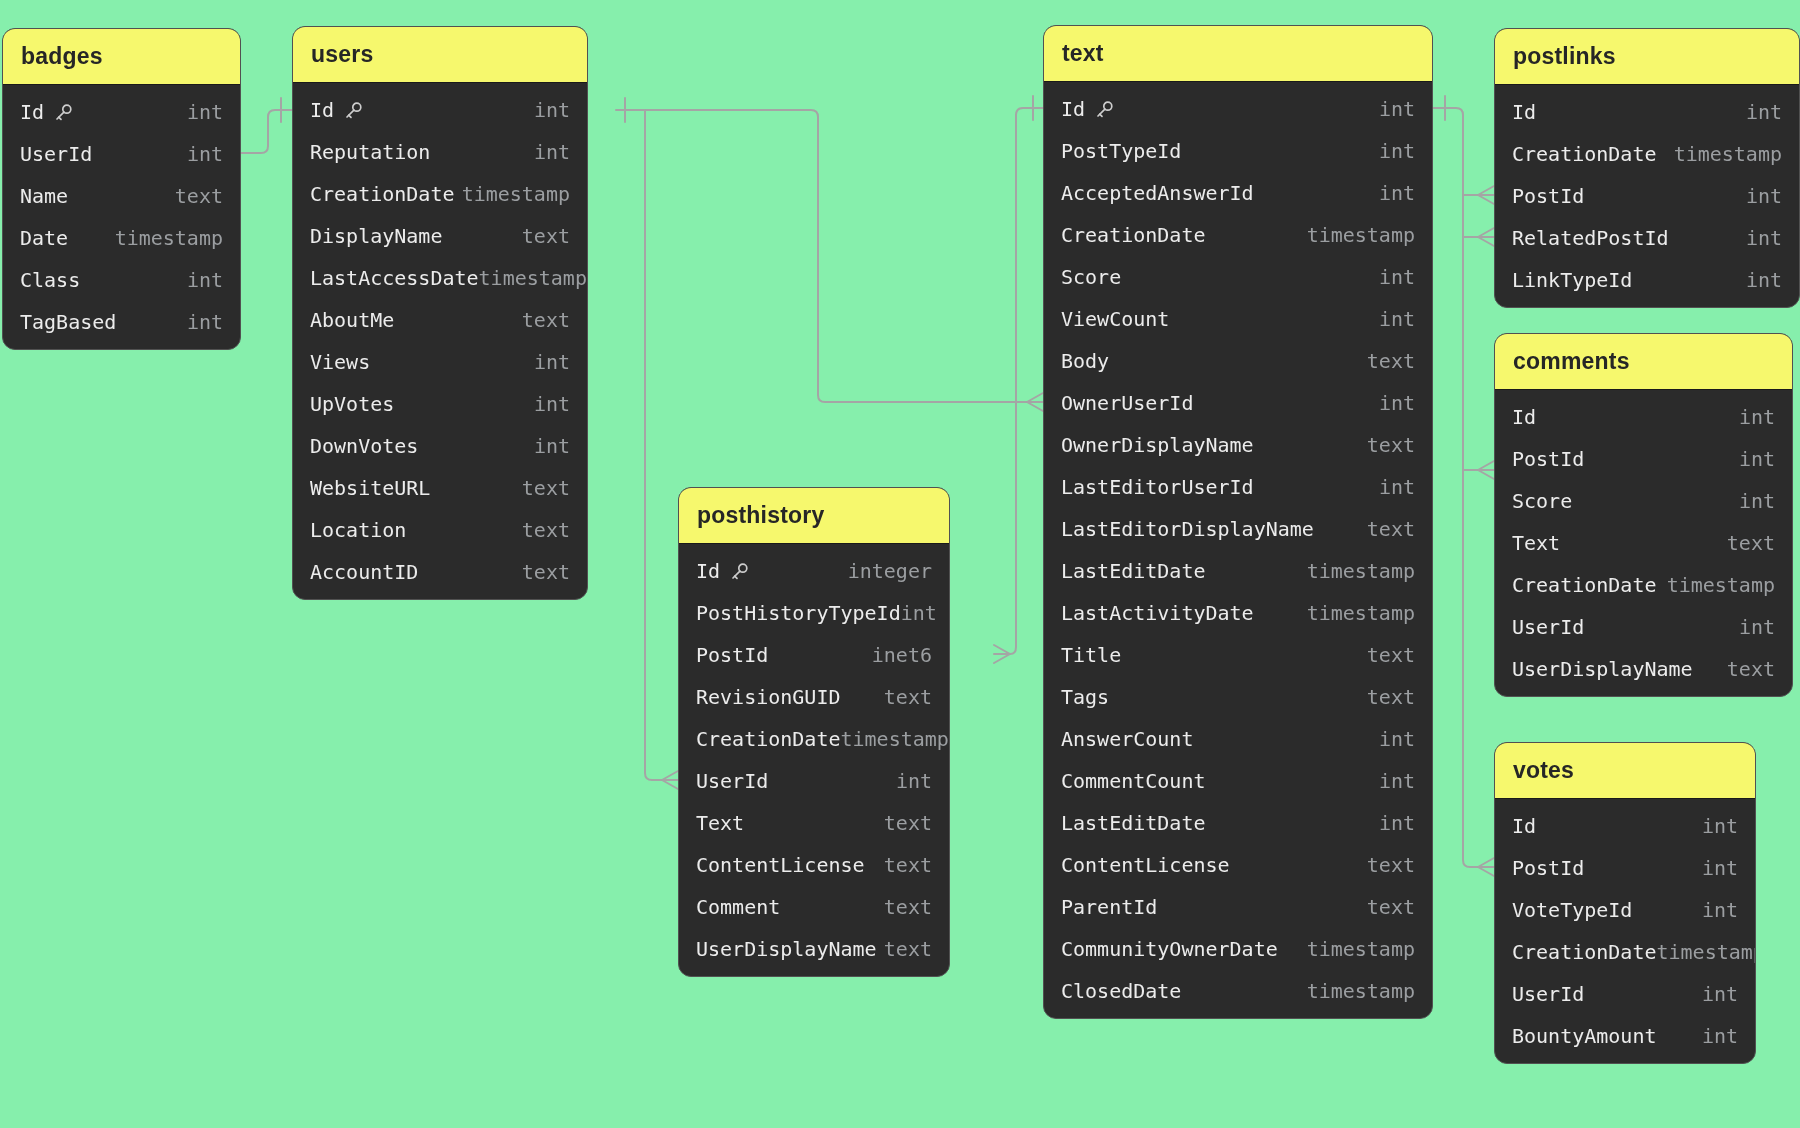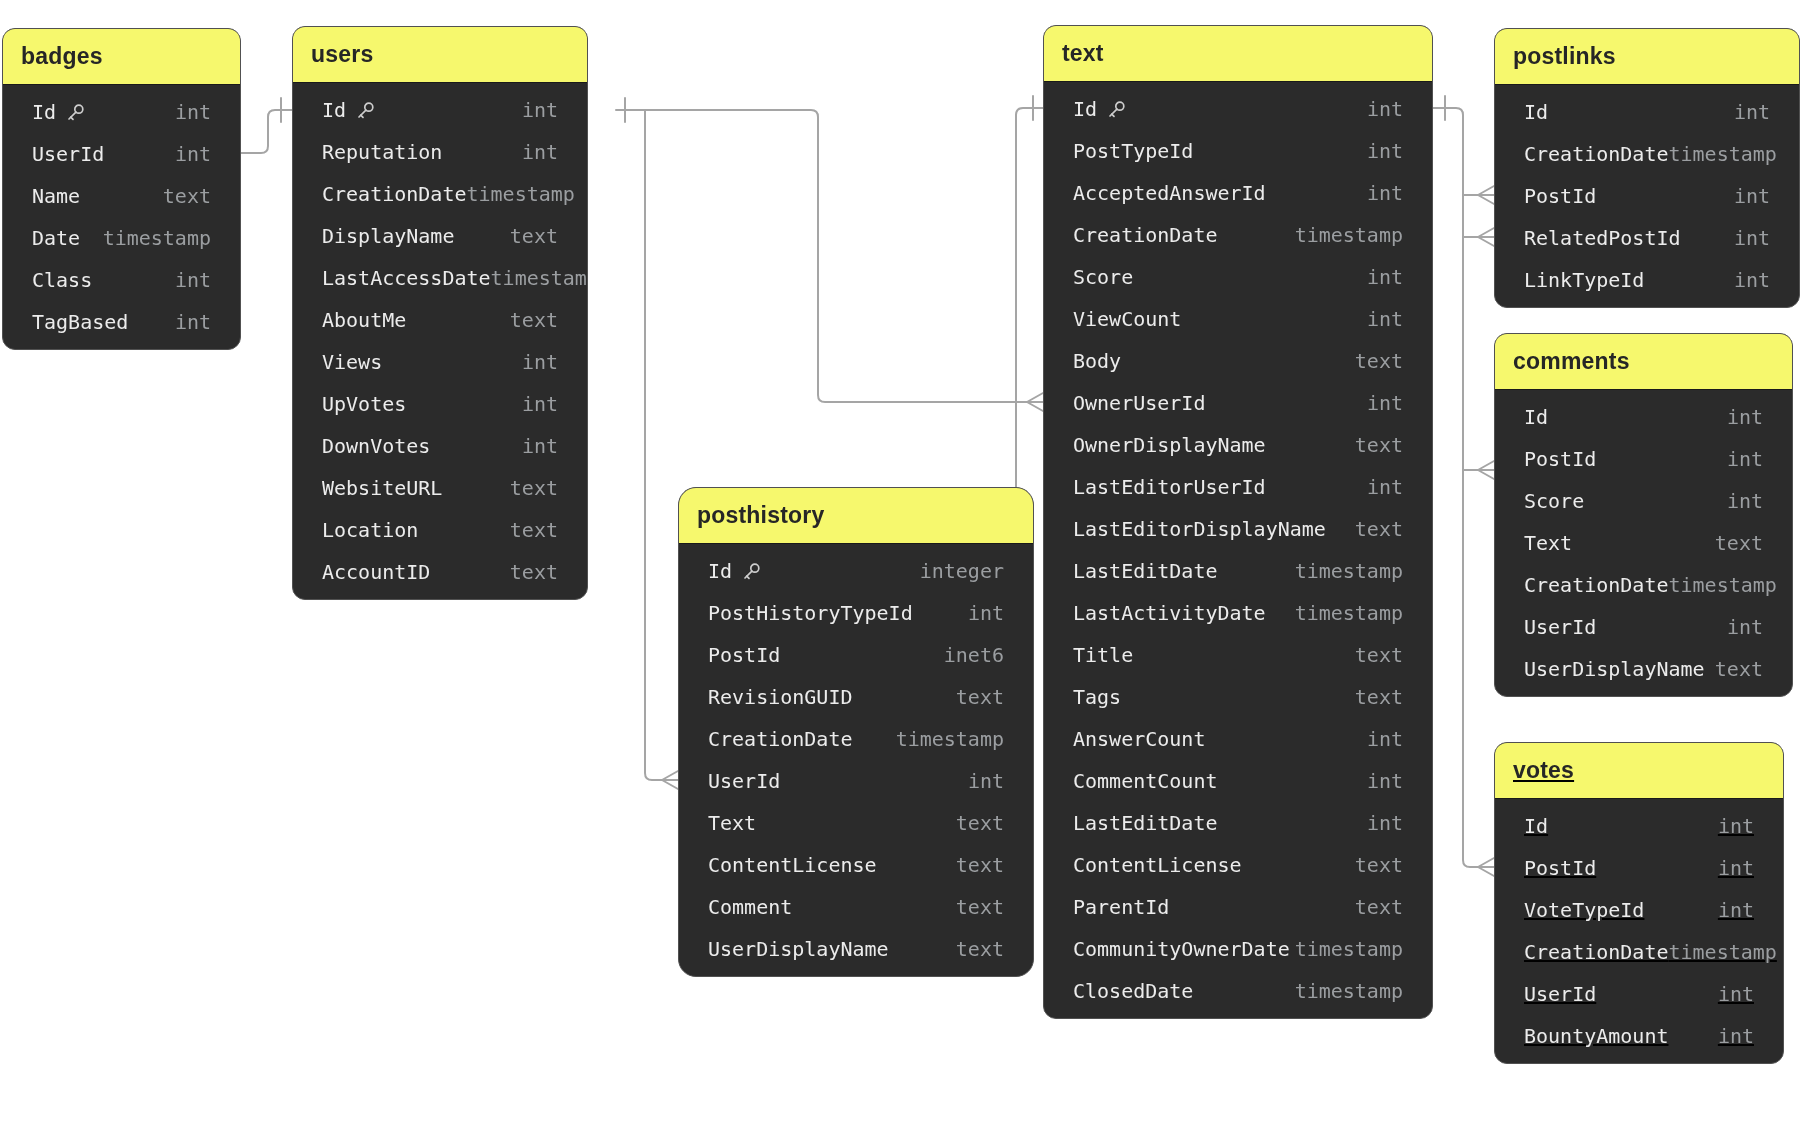--- a/index.html
+++ b/index.html
@@ -1,38 +1,38 @@
 <!DOCTYPE html>
 <html><head>
 <meta charset="utf-8">
 <style>
   html,body{margin:0;padding:0;background:#000;}
-  .canvas{position:relative;width:1800px;height:1128px;background:#ffffff;overflow:hidden;
+  .canvas{position:relative;width:1800px;height:1128px;background:#86efac;overflow:hidden;
           font-family:"DejaVu Sans Mono",monospace;}
   .rel-layer{position:absolute;left:0;top:0;z-index:1;}
   .table{position:absolute;z-index:2;background:#2b2b2b;border:1px solid #515151;
          border-radius:13px;overflow:hidden;box-sizing:border-box;}
   .table-header{height:55px;background:#f6f86d;display:flex;align-items:center;
                 padding:0 18px;border-bottom:1px solid #1a1a1a;}
   .table-title{font-family:"Liberation Sans","DejaVu Sans",sans-serif;font-weight:bold;
                font-size:23px;color:#262626;letter-spacing:.2px;}
-  .table-body{padding:6px 12px;}
+  .table-body{padding:6px 0;}
   .row{height:42px;display:flex;align-items:center;justify-content:space-between;
        padding:0 17px;}
   .fname{color:#ececec;font-size:20px;display:flex;align-items:center;gap:9px;white-space:pre;}
   .ftype{color:#9b9ea1;font-size:20px;white-space:pre;}
   .key{flex:0 0 auto;}
   
   #t-badges{left:2px;top:28px;width:239px;}
   #t-users{left:292px;top:26px;width:296px;}
-  #t-posthistory{left:678px;top:487px;width:356px;border-radius:18px;}
+  #t-posthistory{left:678px;top:487px;width:272px;}
   #t-posts{left:1043px;top:25px;width:390px;}
   #t-postlinks{left:1494px;top:28px;width:306px;}
   #t-comments{left:1494px;top:333px;width:299px;}
-  #t-votes{left:1494px;top:742px;width:290px;text-decoration:underline;}
+  #t-votes{left:1494px;top:742px;width:262px;}
 </style>
 </head>
 <body>
 
 <div class="canvas">
 
   <svg class="rel-layer" width="1800" height="1128" viewBox="0 0 1800 1128" fill="none" stroke="#a5a5a5" stroke-width="2" stroke-linecap="round" stroke-linejoin="round">
 
     <g>
       <path d="M 241 153 H 261 Q 268 153 268 146 V 117 Q 268 110 275 110 H 292"></path>

